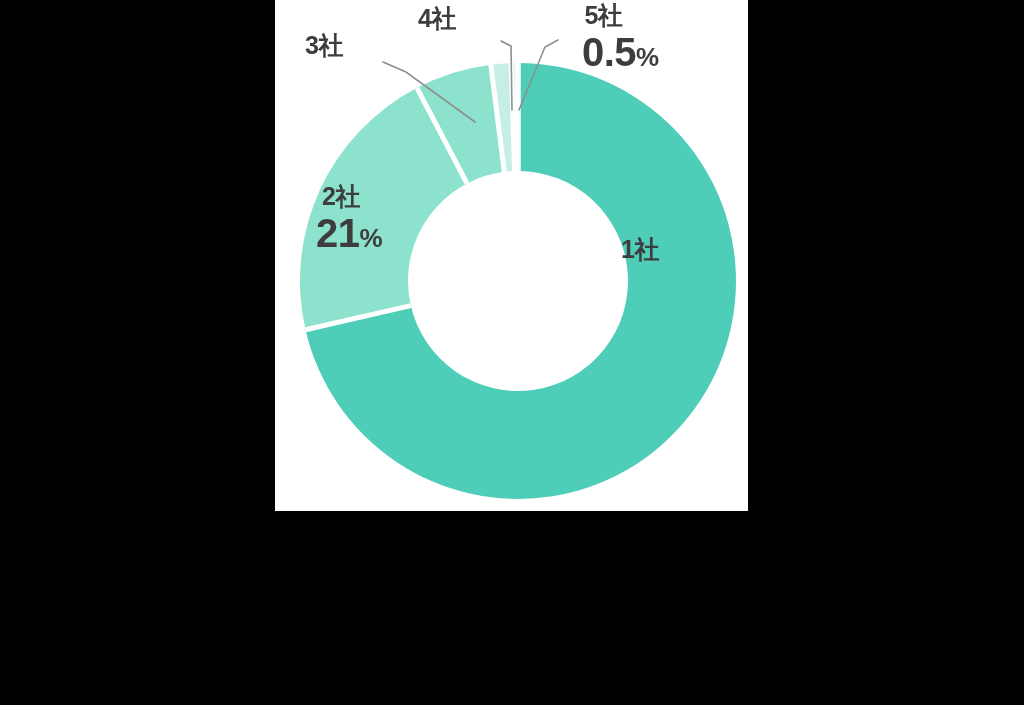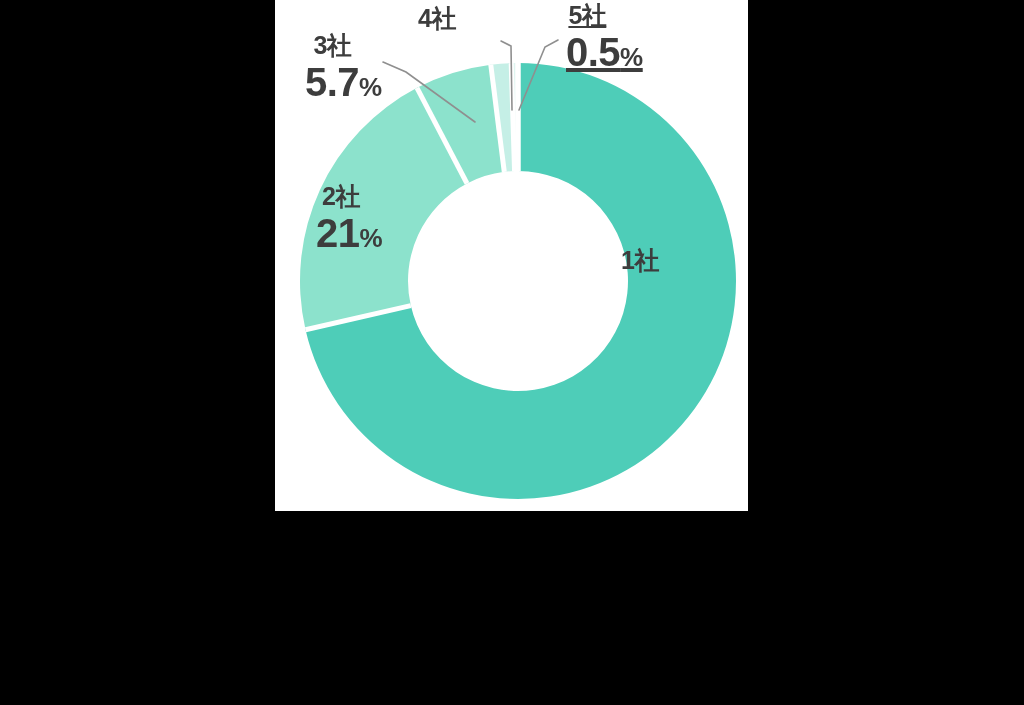--- a/index.html
+++ b/index.html
@@ -48,29 +48,29 @@
     font-size: 40px;
     font-weight: bold;
     margin-top: 2px;
   }
   .lbl-pct {
     font-size: 26px;
     font-weight: bold;
   }
 
   
-  #label-1 { left: 621px; top: 247px; text-align: left; }
+  #label-1 { left: 621px; top: 236px; text-align: left; }
   #label-1 .lbl-name { text-align: center; padding-right: 44px; }
   #label-2 { left: 316px; top: 176px; text-align: left; margin-top: 7px; }
   #label-2 .lbl-name { text-align: center; padding-right: 16px; }
   #label-3 { left: 305px; top: 32px; text-align: left; }
   #label-3 .lbl-name { text-align: center; padding-right: 22px; }
   #label-4 { left: 418px; top: 5px; text-align: left; }
   #label-4 .lbl-name { text-align: center; padding-right: 34px; }
-  #label-5 { left: 566px; top: 2px; text-align: left; text-decoration: underline; }
+  #label-5 { left: 582px; top: 2px; text-align: left; }
   #label-5 .lbl-name { text-align: center; padding-right: 34px; }
 </style>
 </head>
 <body>
 
 <div id="chart-panel">
 
   <svg id="donut-svg" viewBox="0 0 473 511" aria-hidden="true">
 
     <path fill="#4ecdb8" d="M 243 63 A 218 218 0 1 1 30.50916868328727 329.6995544777603 L 135.77985575762202 305.573169690613 A 110 110 0 1 0 243 171 Z"></path>
@@ -108,21 +108,20 @@
   <span class="lbl-name">1社</span>
 </div>
 
 <div class="slice-label" id="label-2">
   <span class="lbl-name">2社</span>
   <span class="lbl-value"><span>21</span><span class="lbl-pct">%</span></span>
 </div>
 
 <div class="slice-label" id="label-3">
   <span class="lbl-name">3社</span>
-  <span class="lbl-value"><span>5.7</span><span class="lbl-pct">%</span></span>
 </div>
 
 <div class="slice-label" id="label-4">
   <span class="lbl-name">4社</span>
 </div>
 
 <div class="slice-label" id="label-5">
   <span class="lbl-name">5社</span>
   <span class="lbl-value"><span>0.5</span><span class="lbl-pct">%</span></span>
 </div>

